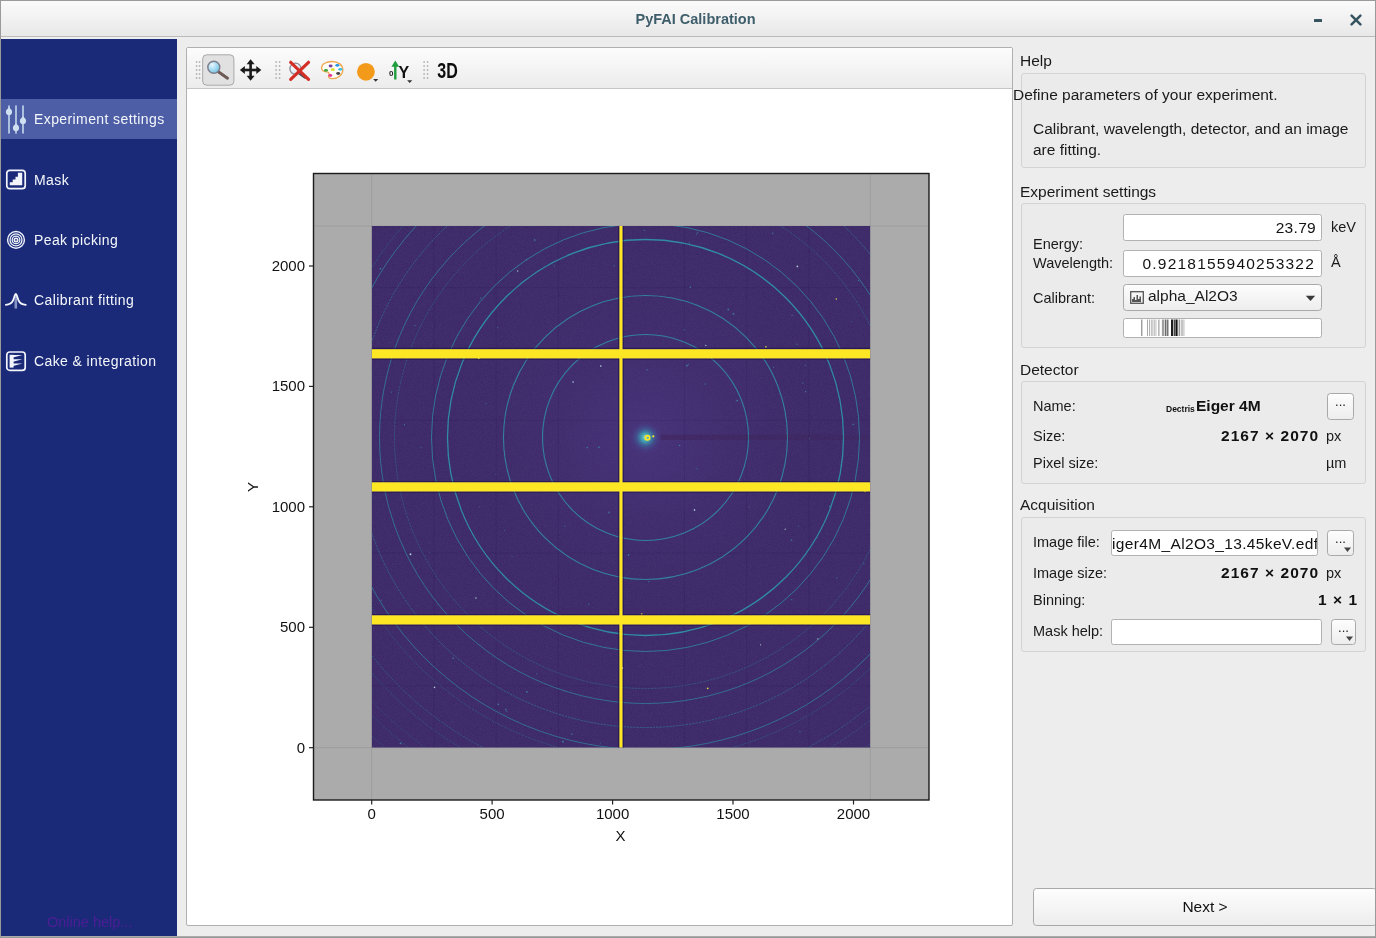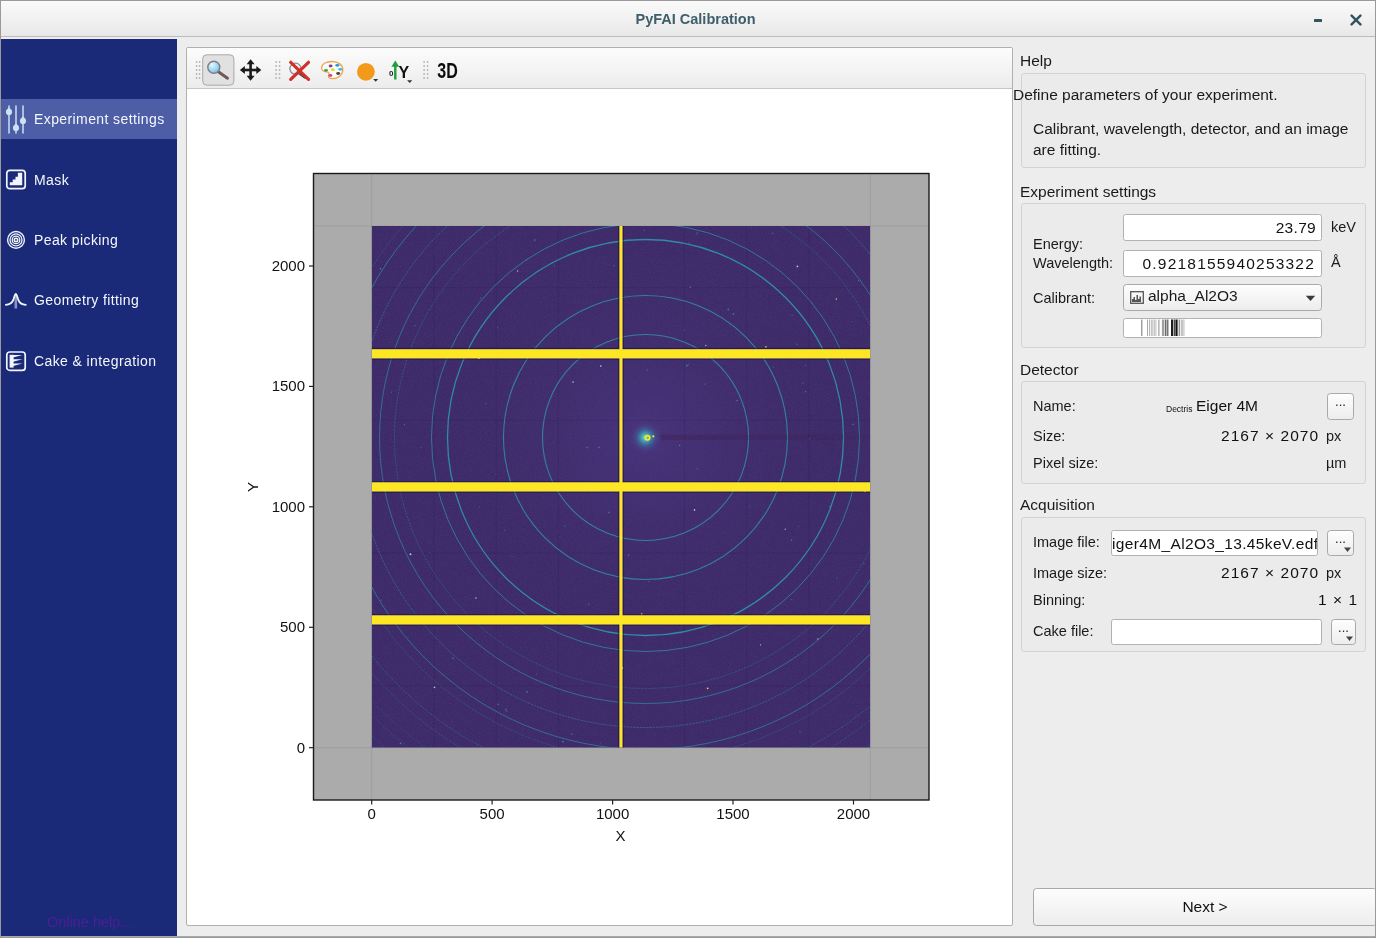--- a/index.html
+++ b/index.html
@@ -2,21 +2,21 @@
 <html><head><meta charset="utf-8">
 <style>
   * { margin:0; padding:0; box-sizing:border-box; }
   html,body { width:1376px; height:938px; overflow:hidden; font-family:"Liberation Sans",sans-serif; }
   body { background:#ededee; position:relative; }
   .lab { position:absolute; font-size:14.5px; color:#1a1a1a; white-space:nowrap; }
   .hdr { position:absolute; font-size:15.5px; color:#1a1a1a; white-space:nowrap; }
   .gbox { position:absolute; border:1px solid #d3d3d4; border-radius:3px; background:#ebebec; }
   .inp  { position:absolute; background:#fff; border:1px solid #b2b2b2; border-radius:2.5px; font-size:15.5px; color:#111; }
   .btn  { position:absolute; background:linear-gradient(#fdfdfd,#ededed); border:1px solid #a9a9a9; border-radius:3.5px; }
-  .val  { position:absolute; font-size:15.5px; color:#111; white-space:nowrap; letter-spacing:1.05px; }
+  .val  { position:absolute; font-size:15.5px; color:#111; white-space:nowrap; letter-spacing:1.05px;font-weight:bold; }
 </style></head>
 <body>
 
 <div style="position:absolute;left:0;top:0;width:1376px;height:37px;background:linear-gradient(#fbfbfb,#e8e8e8);border-bottom:1px solid #bcbcbc;"></div>
 <div style="position:absolute;left:0;top:0;width:1376px;height:37px;display:flex;align-items:center;justify-content:center;font-size:14.5px;font-weight:bold;color:#3f5e6b;padding-left:15px;">PyFAI Calibration</div>
 <div style="position:absolute;left:1313.5px;top:19px;width:8px;height:2.6px;background:#365460;border-radius:0.5px;"></div>
 <svg style="position:absolute;left:1350px;top:14px;" width="12" height="12" viewBox="0 0 12 12">
     <path d="M1.6 1.6 L10.4 10.4 M10.4 1.6 L1.6 10.4" stroke="#365460" stroke-width="2.5" stroke-linecap="round"></path>
   </svg>
 
@@ -55,21 +55,21 @@
 <circle cx="11" cy="11.9" r="3.8" fill="none" stroke="#eef4fb" stroke-width="1.3"></circle>
 <circle cx="11" cy="11.9" r="1.7" fill="none" stroke="#eef4fb" stroke-width="1.6"></circle>
 </svg></div>
 <div style="position:absolute;left:34px;top:0;height:40px;display:flex;align-items:center;color:#f4f7fb;font-size:14px;letter-spacing:.4px;">Peak picking</div>
 </div>
 <div style="position:absolute;left:0;top:280.0px;width:177px;height:40px;">
 <div style="position:absolute;left:5px;top:8px;"><svg width="22" height="24" viewBox="0 0 22 24">
 <rect x="9.5" y="7" width="2.6" height="13.5" fill="#aebade" opacity="0.75"></rect>
 <path d="M0.8 16.8 C4.6 16.8 6.6 16 8.2 12.2 C9.4 9.2 9.9 6 10.8 6 C11.7 6 12.2 9.2 13.4 12.2 C15 16 17 16.8 20.8 16.8" fill="none" stroke="#f2f6fc" stroke-width="1.8" stroke-linecap="round"></path>
 </svg></div>
-<div style="position:absolute;left:34px;top:0;height:40px;display:flex;align-items:center;color:#f4f7fb;font-size:14px;letter-spacing:.4px;">Geometry fitting</div>
+<div style="position:absolute;left:34px;top:0;height:40px;display:flex;align-items:center;color:#f4f7fb;font-size:14px;letter-spacing:.4px;">Calibrant fitting</div>
 </div>
 <div style="position:absolute;left:0;top:340.5px;width:177px;height:40px;">
 <div style="position:absolute;left:5px;top:8px;"><svg width="22" height="24" viewBox="0 0 22 24">
 <rect x="1.8" y="3" width="18.4" height="18.4" rx="3" fill="none" stroke="#f2f6fc" stroke-width="1.7"></rect>
 <path d="M4.6 5.8 h4 v12.8 h-4 z" fill="#f2f6fc"></path>
 <g fill="#f2f6fc">
 <path d="M8 6 h9.4 l-9.4 2.6 z"></path>
 <path d="M8 10.2 h9.4 l-9.4 2.6 z"></path>
 <path d="M8 14.4 h9.4 l-9.4 2.6 z"></path>
 </g>
@@ -450,21 +450,21 @@
 <div class="inp" style="left:1111px;top:530px;width:207px;height:26px;overflow:hidden;padding:4px 3px 0 0;letter-spacing:.35px;text-align:right;">iger4M_Al2O3_13.45keV.edf</div>
 <div class="btn" style="left:1327px;top:530px;width:27px;height:26px;text-align:center;font-size:13px;color:#222;">...</div>
 <svg style="position:absolute;left:1343px;top:547px;" width="9" height="6" viewBox="0 0 9 6">
     <path d="M1 0.5 L4.5 5 L8 0.5 z" fill="#444"></path>
   </svg>
 <div class="lab" style="left:1033px;top:564.5px;">Image size:</div>
 <div class="val" style="left:1221px;top:563.5px;">2167 × 2070</div>
 <div class="lab" style="left:1326px;top:565px;">px</div>
 <div class="lab" style="left:1033px;top:591.5px;">Binning:</div>
 <div class="val" style="left:1282px;top:590.5px;margin-left:36px;">1 × 1</div>
-<div class="lab" style="left:1033px;top:622.5px;">Cake file:</div>
+<div class="lab" style="left:1033px;top:622.5px;">Mask help:</div>
 <div class="inp" style="left:1111px;top:618.5px;width:211px;height:26px;"></div>
 <div class="btn" style="left:1331px;top:618.5px;width:25px;height:26px;text-align:center;font-size:13px;color:#222;">...</div>
 <svg style="position:absolute;left:1345px;top:636px;" width="9" height="6" viewBox="0 0 9 6">
     <path d="M1 0.5 L4.5 5 L8 0.5 z" fill="#444"></path>
   </svg>
 
 <div class="btn" style="left:1021px;top:888px;width:344px;height:38px;display:flex;align-items:center;justify-content:center;font-size:15.5px;color:#111;margin-left:12px;">Next &gt;</div>
 
 <div style="position:absolute;left:0;top:936px;width:1376px;height:2px;background:#a9a9a9;"></div>
 <div style="position:absolute;left:0;top:0;width:1376px;height:938px;pointer-events:none;box-shadow:inset 0 0 0 1px #9a9a9a;"></div>

